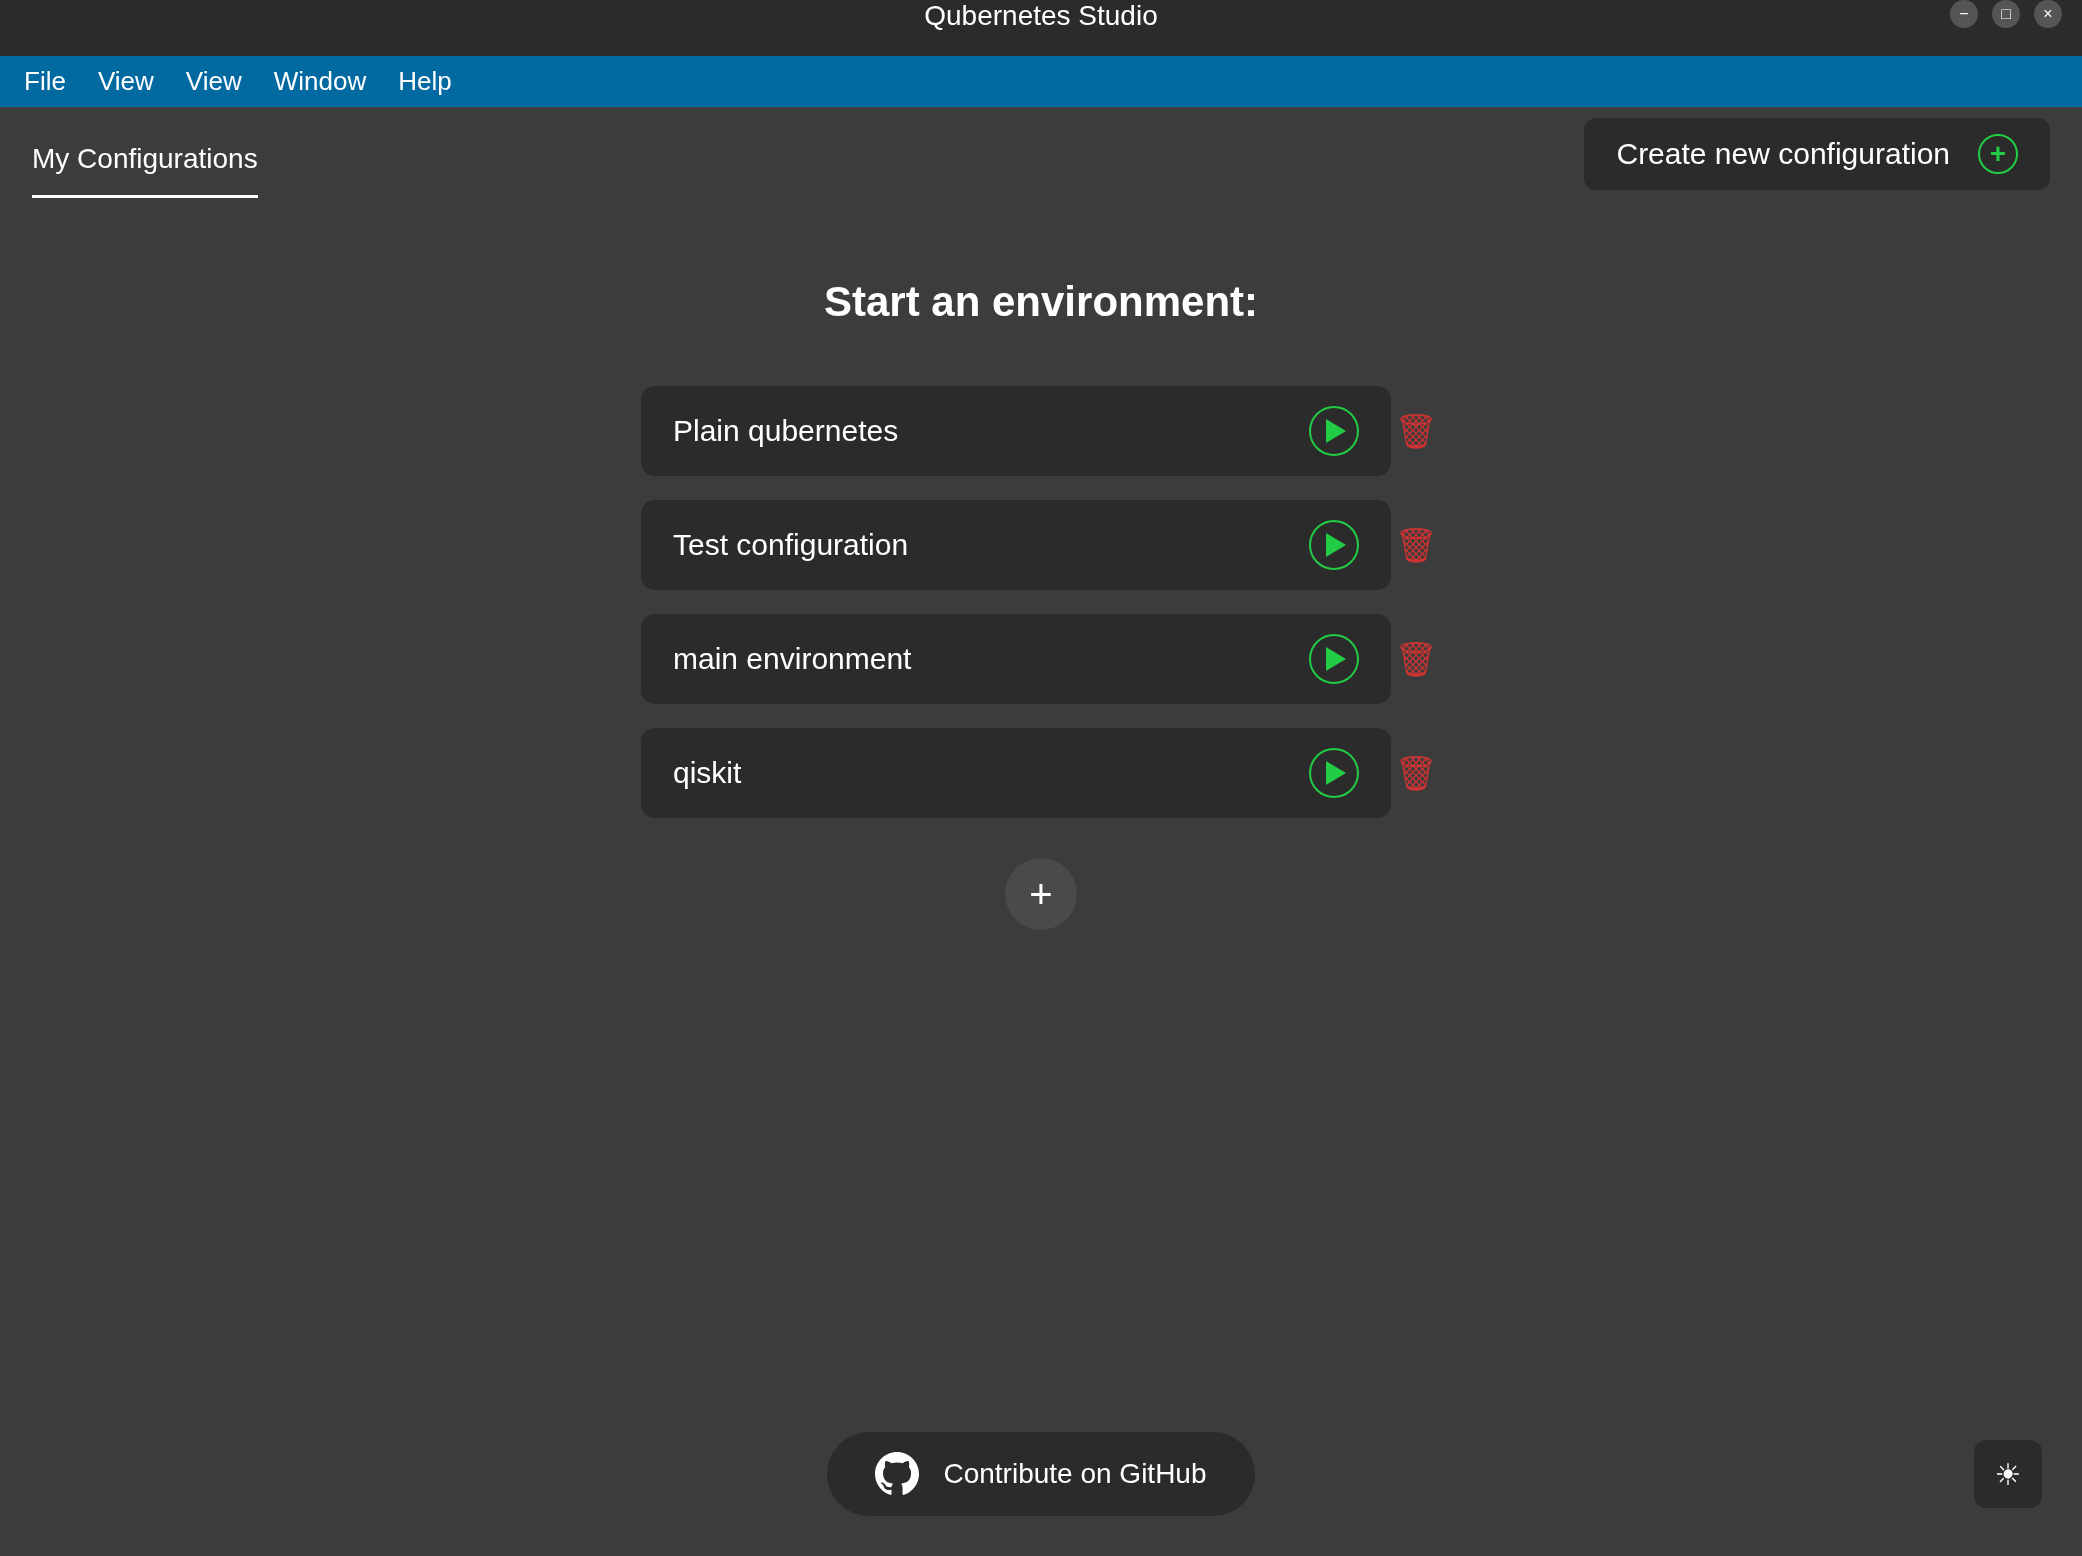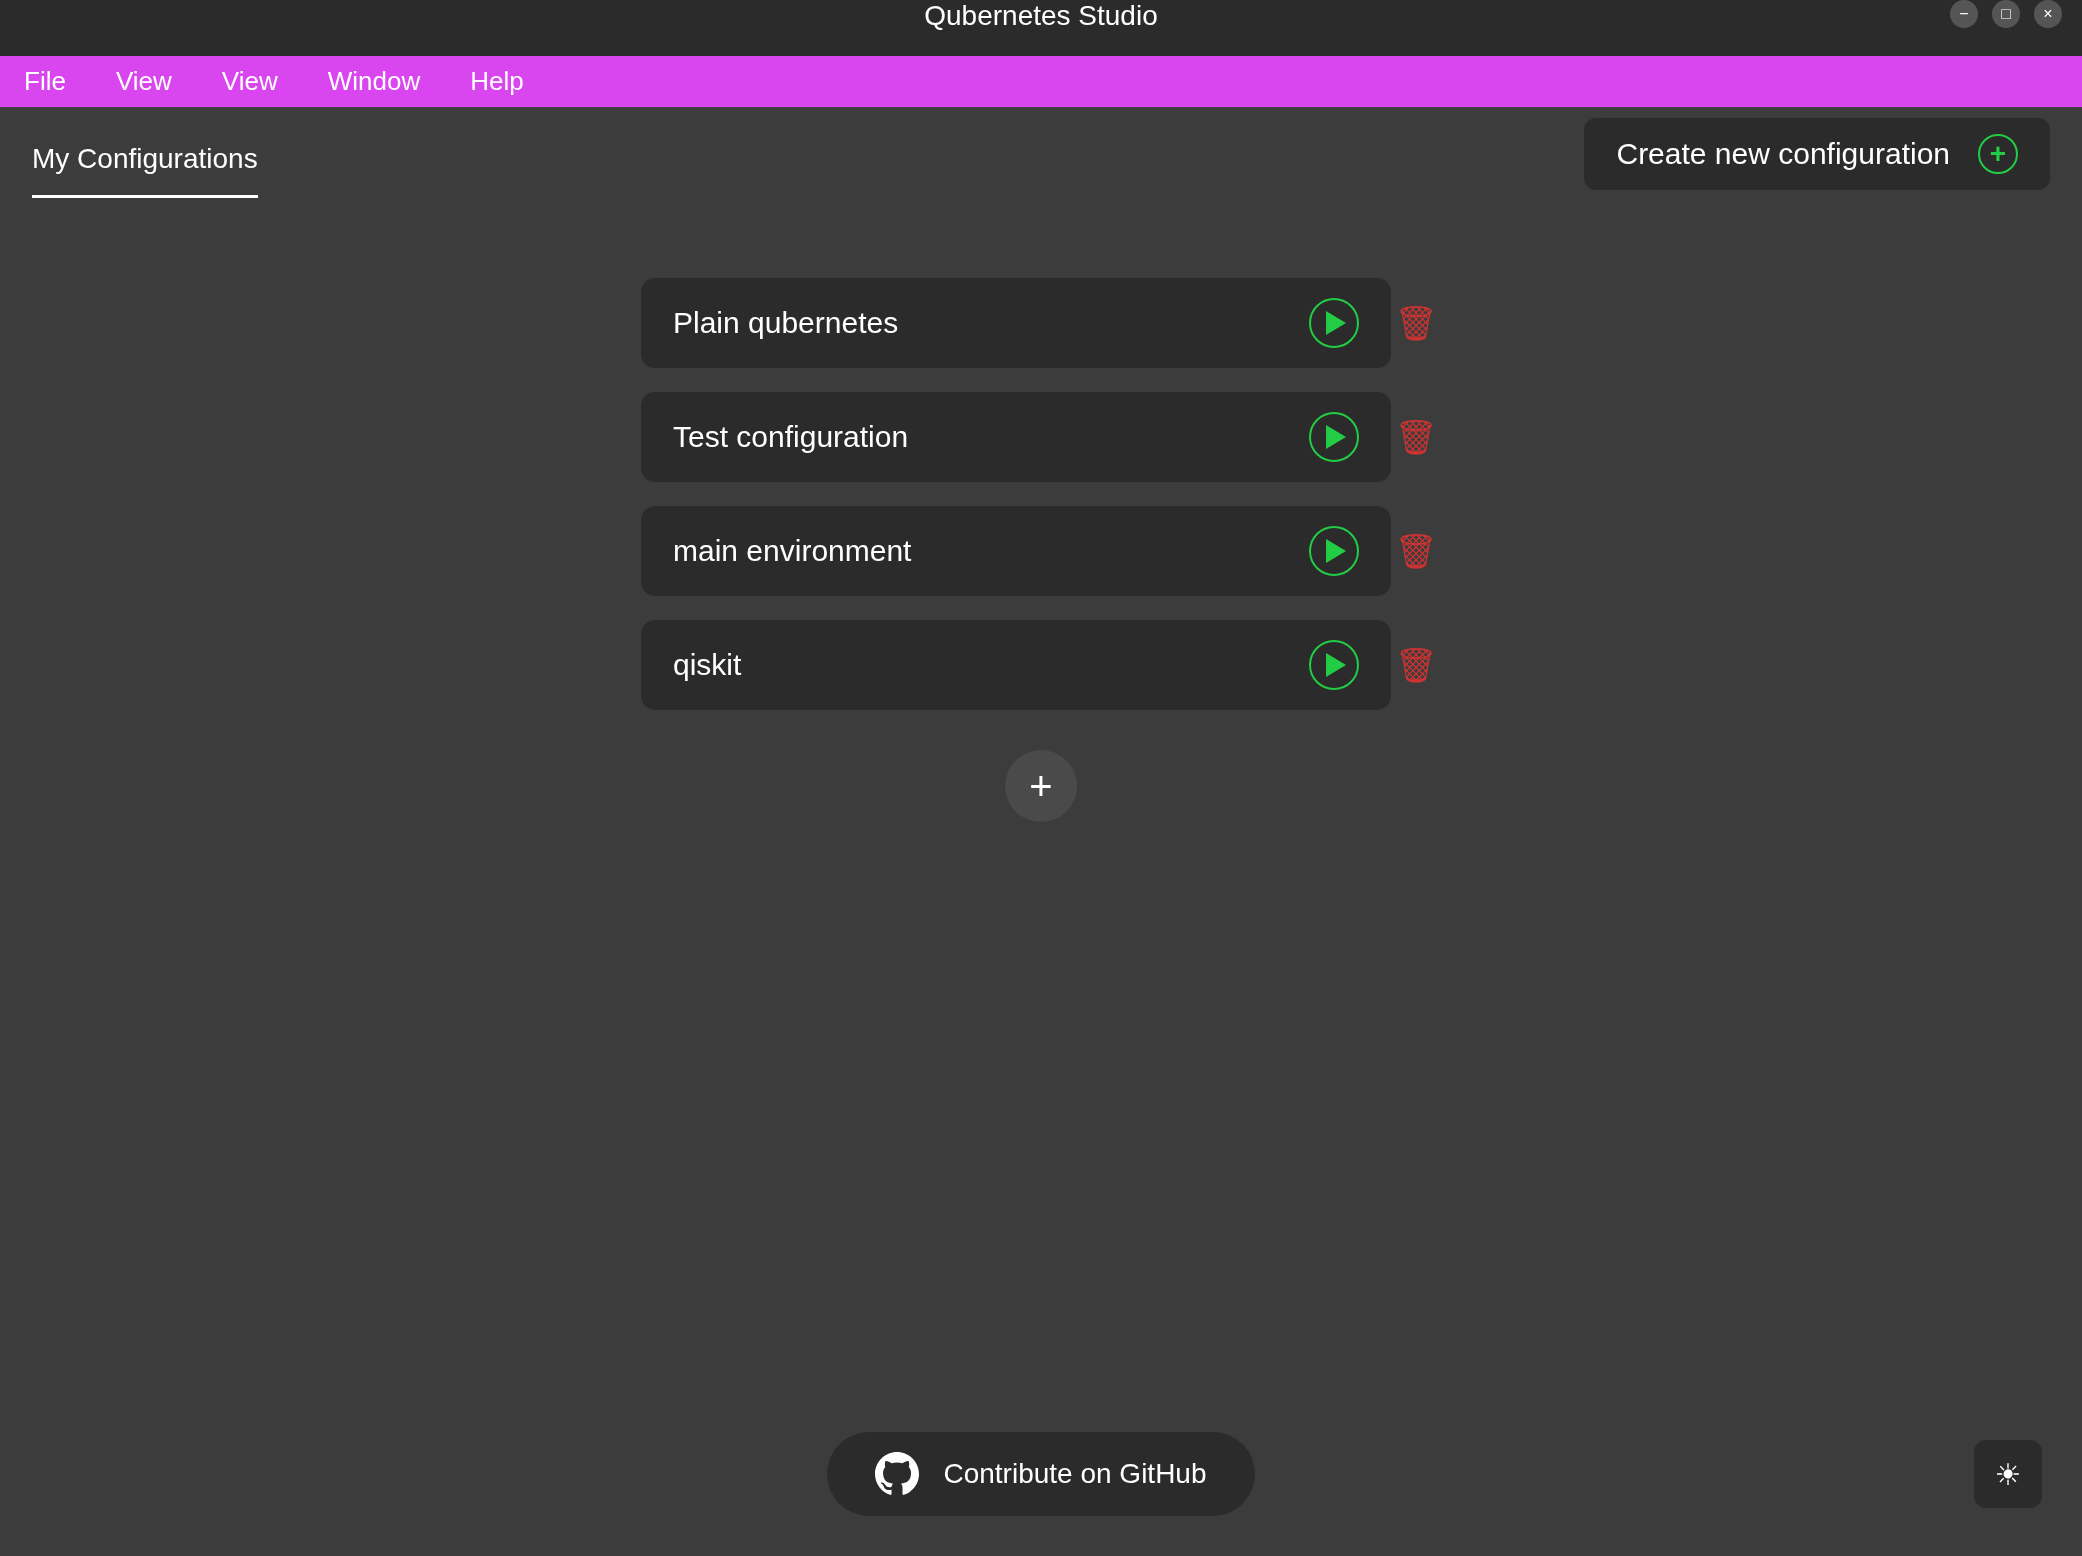--- a/index.html
+++ b/index.html
@@ -56,26 +56,26 @@
       font-size: 16px;
       color: #ffffff;
     }
 
     .btn-minimize { background-color: #555; }
     .btn-maximize { background-color: #555; }
     .btn-close { background-color: #555; }
 
     
     .menu-bar {
-      background-color: #d946ef;
+      background-color: #0369a1;
       height: 52px;
       display: flex;
       align-items: center;
       padding: 0 24px;
-      gap: 50px;
+      gap: 32px;
       flex-shrink: 0;
       border-bottom: 1px solid #444;
     }
 
     .menu-item {
       font-size: 26px;
       color: #ffffff;
       cursor: pointer;
     }
 
@@ -313,20 +313,21 @@
   </div>
   <button class="create-btn">
     <span>Create new configuration</span>
     <div class="create-btn-icon">
       <span>+</span>
     </div>
   </button>
 </div>
 
 <div class="main-content">
+  <div class="section-title">Start an environment:</div>
 
   <div class="config-list">
 
     <div class="config-row">
       <div class="config-item">
         <span class="config-name">Plain qubernetes</span>
         <button class="play-btn">
           <div class="play-icon"></div>
         </button>
       </div>

